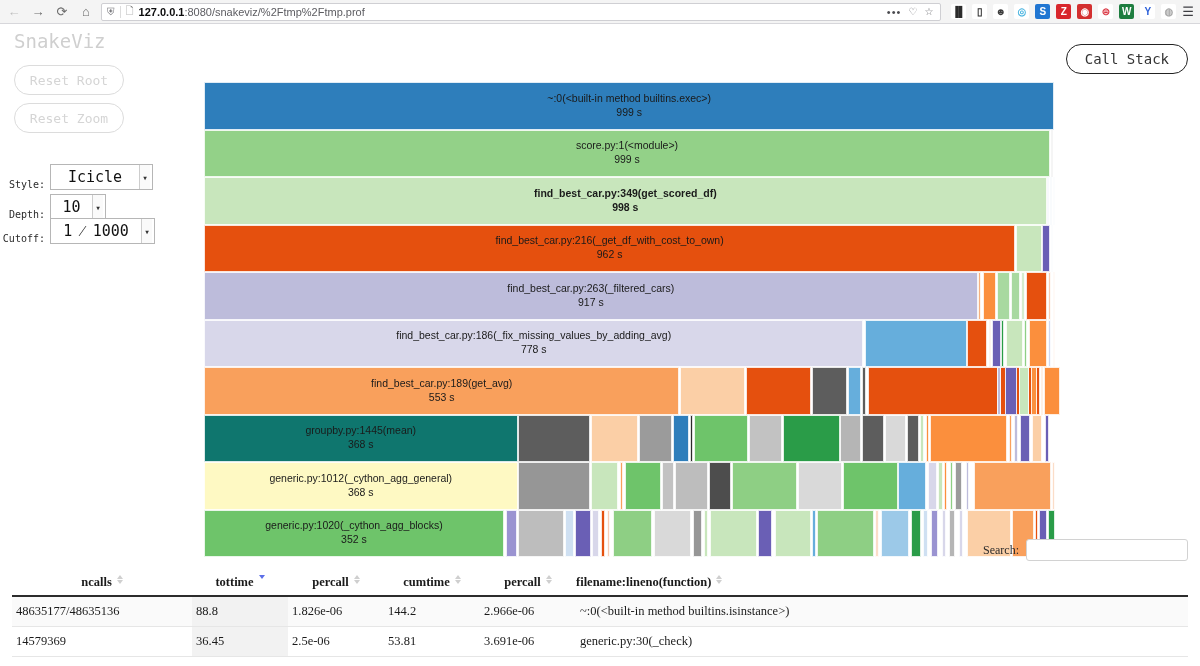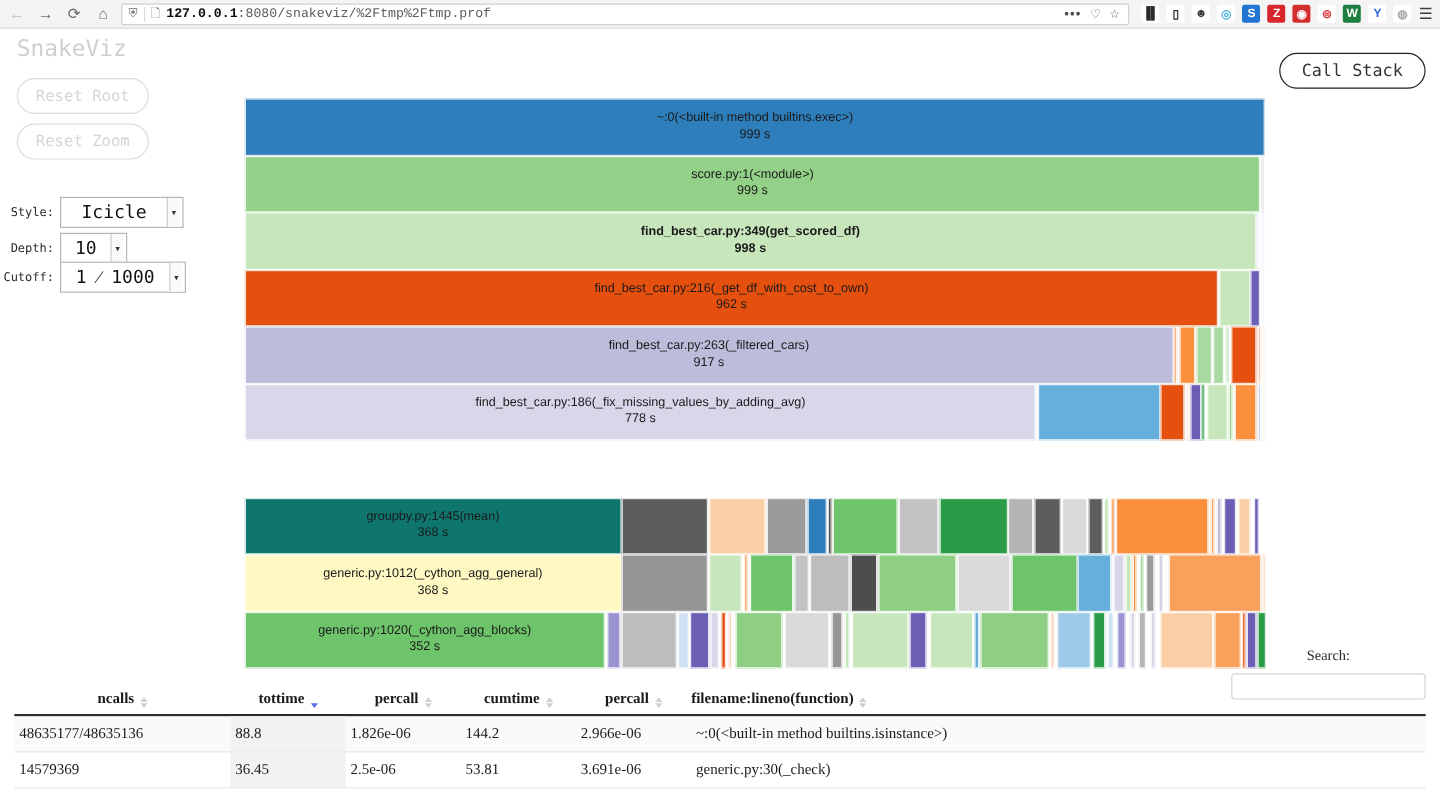--- a/index.html
+++ b/index.html
@@ -26,21 +26,21 @@
   .nav-btn.disabled { color: #bfbfbf; }
   .urlbar {
     flex: 1; height: 18px; margin: 0 4px; background: #ffffff;
     border: 1px solid #cfcfd3; border-radius: 2px;
     display: flex; align-items: center; padding: 0 5px; gap: 5px;
     font-size: 11px; min-width: 0;
   }
   .shield-ico { color: #6e6e73; font-size: 10px; }
   .sep-v { width: 1px; height: 12px; background: #dcdcdc; }
   .page-ico { color: #7a7a7a; font-size: 10px; }
-  .url-text { color: #5c5c61; white-space: nowrap; overflow: hidden; font-family: Liberation Mono, monospace; }
+  .url-text { color: #5c5c61; white-space: nowrap; overflow: hidden; }
   .url-text b { color: #0c0c0d; font-weight: bold; }
   .url-right { display: flex; align-items: center; gap: 7px; margin-left: auto; padding-right: 2px;}
   .dots { color: #4a4a4f; letter-spacing: 1px; font-size: 11px; }
   .ext-icons { display: flex; align-items: center; gap: 6px; padding: 0 6px; }
   .ext {
     width: 15px; height: 15px; display: flex; align-items: center; justify-content: center;
     font-size: 10px; font-weight: bold; border-radius: 2px;
   }
   .hamburger { color: #3d3d41; font-size: 13px; padding-right: 6px; }
 
@@ -63,21 +63,21 @@
   .pill-btn {
     position: absolute; left: 14px;
     width: 110px; height: 30px; border: 1px solid #dcdcdc; border-radius: 16px;
     background: #fff; color: #d5d5d5; font-size: 13px;
     display: flex; align-items: center; justify-content: center;
     font-family: "DejaVu Sans Mono", monospace;
   }
   #reset-root { top: 41px; }
   #reset-zoom { top: 79px; }
 
-  .ctrl-row { position: absolute; left: 0; display: flex; align-items: center; }
+  .ctrl-row { position: absolute; left: 0; display: flex; align-items: flex-end; }
   .ctrl-label {
     width: 50px; text-align: right; padding-right: 5px;
     font-size: 10px; color: #2b2b2b; font-family: "DejaVu Sans Mono", monospace;
   }
   .ctrl-sel {
     border: 1px solid #b6b6b6; background: #fff; height: 26px;
     display: flex; align-items: center; justify-content: space-between;
     font-size: 15px; color: #111; font-family: "DejaVu Sans Mono", monospace;
     padding: 0 2px 0 0;
   }
@@ -101,37 +101,37 @@
   .ic-label {
     width: 100%; height: 100%;
     display: flex; flex-direction: column; align-items: center; justify-content: center;
     font-size: 10.5px; color: #1a1a1a; line-height: 1.32; white-space: nowrap;
     font-family: "Liberation Sans", sans-serif;
   }
 
   
   .search-wrap {
     position: absolute; right: 12px; top: 515px;
-    display: flex; align-items: center; gap: 7px; flex-direction: column;
+    display: flex; align-items: center; gap: 7px;
   }
   .search-lbl { font-size: 12px; color: #2b2b2b; font-family: "Liberation Serif", serif; }
   .search-inp {
     width: 162px; height: 22px; border: 1px solid #d2d2d2; border-radius: 3px;
     background: #fff; outline: none; font-size: 12px; padding: 0 5px;
   }
 
   .tbl { position: absolute; left: 12px; top: 545px; width: 1176px; }
   .tbl-head {
     display: flex; align-items: flex-end; height: 28px;
     border-bottom: 2px solid #2c2c2c;
   }
   .th {
     font-size: 12.5px; color: #1a1a1a; font-weight: bold;
     font-family: "Liberation Serif", serif;
-    display: flex; align-items: flex-end; justify-content: center; gap: 5px;
+    display: flex; align-items: flex-start; justify-content: center; gap: 5px;
     padding-bottom: 5px;
   }
   .sort-ico { display:flex; flex-direction: column; gap: 1px; line-height: 0; }
   .sort-ico .up, .sort-ico .dn {
     width: 0; height: 0; border-left: 3px solid transparent; border-right: 3px solid transparent;
   }
   .sort-ico .up { border-bottom: 4px solid #cfcfcf; }
   .sort-ico .dn { border-top: 4px solid #cfcfcf; }
   .sort-ico.active .dn { border-top-color: #5b6ee8; }
 
@@ -285,20 +285,40 @@
         <div class="ic-block" style="left: 77.6%; width: 11.9%; background: rgb(102, 174, 220); border: 1px solid rgba(255, 255, 255, 0.85);"></div>
         <div class="ic-block" style="left: 89.6%; width: 2.3%; background: rgb(229, 80, 14); border: 1px solid rgba(255, 255, 255, 0.85);"></div>
         <div class="ic-block" style="left: 92.1%; width: 0.25%; background: rgb(247, 179, 138); border: 1px solid rgba(255, 255, 255, 0.85);"></div>
         <div class="ic-block" style="left: 92.5%; width: 1%; background: rgb(106, 95, 181); border: 1px solid rgba(255, 255, 255, 0.85);"></div>
         <div class="ic-block" style="left: 93.6%; width: 0.35%; background: rgb(42, 156, 72); border: 1px solid rgba(255, 255, 255, 0.85);"></div>
         <div class="ic-block" style="left: 94.1%; width: 2%; background: rgb(200, 230, 188); border: 1px solid rgba(255, 255, 255, 0.85);"></div>
         <div class="ic-block" style="left: 96.2%; width: 0.45%; background: rgb(142, 207, 132); border: 1px solid rgba(255, 255, 255, 0.85);"></div>
         <div class="ic-block" style="left: 96.8%; width: 2.2%; background: rgb(251, 143, 61); border: 1px solid rgba(255, 255, 255, 0.85);"></div>
         <div class="ic-block" style="left: 99.1%; width: 0.35%; background: rgb(207, 216, 239); border: 1px solid rgba(255, 255, 255, 0.85);"></div>
         <div class="ic-block" style="left: 99.6%; width: 0.3%; background: rgb(251, 221, 200); border: 1px solid rgba(255, 255, 255, 0.85);"></div>
+      </div>
+      <div class="ic-row" style="top: 285px;">
+        <div class="ic-block" style="left: 0%; width: 55.8%; background: rgb(249, 160, 92); border: 1px solid rgba(255, 255, 255, 0.85);">
+          <div class="ic-label">
+            <span>find_best_car.py:189(get_avg)</span>
+            <span>553 s</span>
+          </div>
+        </div>
+        <div class="ic-block" style="left: 55.9%; width: 7.6%; background: rgb(251, 207, 166); border: 1px solid rgba(255, 255, 255, 0.85);"></div>
+        <div class="ic-block" style="left: 63.6%; width: 7.7%; background: rgb(229, 80, 14); border: 1px solid rgba(255, 255, 255, 0.85);"></div>
+        <div class="ic-block" style="left: 71.4%; width: 4.1%; background: rgb(93, 93, 93); border: 1px solid rgba(255, 255, 255, 0.85);"></div>
+        <div class="ic-block" style="left: 75.6%; width: 1.5%; background: rgb(102, 174, 220); border: 1px solid rgba(255, 255, 255, 0.85);"></div>
+        <div class="ic-block" style="left: 77.2%; width: 0.55%; background: rgb(93, 93, 93); border: 1px solid rgba(255, 255, 255, 0.85);"></div>
+        <div class="ic-block" style="left: 77.9%; width: 20.2%; background: rgb(229, 80, 14); border: 1px solid rgba(255, 255, 255, 0.85);"></div>
+        <div class="ic-block" style="left: 98.2%; width: 0.3%; background: rgb(249, 160, 92); border: 1px solid rgba(255, 255, 255, 0.85);"></div>
+        <div class="ic-block" style="left: 98.6%; width: 1.9%; background: rgb(251, 143, 61); border: 1px solid rgba(255, 255, 255, 0.85);"></div>
+        <div class="ic-block" style="left: 93.1%; width: 0.5%; background: rgb(189, 188, 219); border: 1px solid rgba(255, 255, 255, 0.85);"></div>
+        <div class="ic-block" style="left: 94%; width: 1.4%; background: rgb(106, 95, 181); border: 1px solid rgba(255, 255, 255, 0.85);"></div>
+        <div class="ic-block" style="left: 95.7%; width: 1.1%; background: rgb(200, 230, 188); border: 1px solid rgba(255, 255, 255, 0.85);"></div>
+        <div class="ic-block" style="left: 97.1%; width: 0.7%; background: rgb(251, 143, 61); border: 1px solid rgba(255, 255, 255, 0.85);"></div>
       </div>
       <div class="ic-row" style="top: 332.5px;">
         <div class="ic-block" style="left: 0%; width: 36.8%; background: #0f766e; border: 1px solid rgba(255, 255, 255, 0.85);">
           <div class="ic-label">
             <span>groupby.py:1445(mean)</span>
             <span>368 s</span>
           </div>
         </div>
         <div class="ic-block" style="left: 36.9%; width: 8.4%; background: rgb(93, 93, 93); border: 1px solid rgba(255, 255, 255, 0.85);"></div>
         <div class="ic-block" style="left: 45.4%; width: 5.5%; background: rgb(251, 207, 166); border: 1px solid rgba(255, 255, 255, 0.85);"></div>

